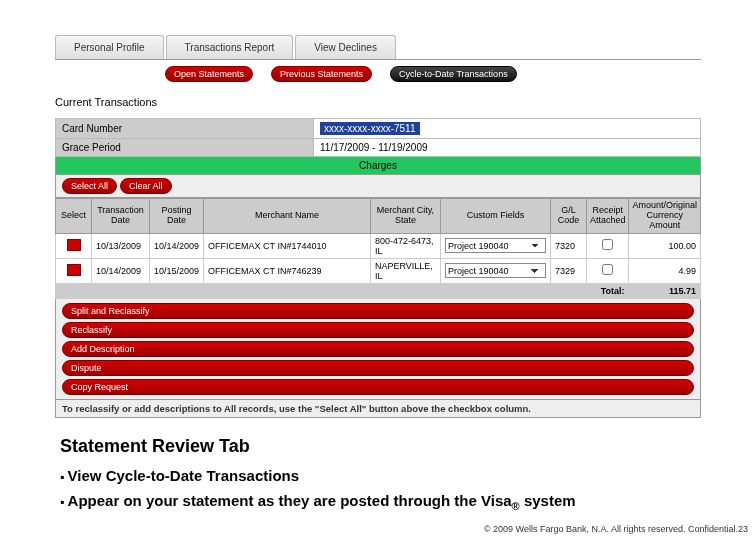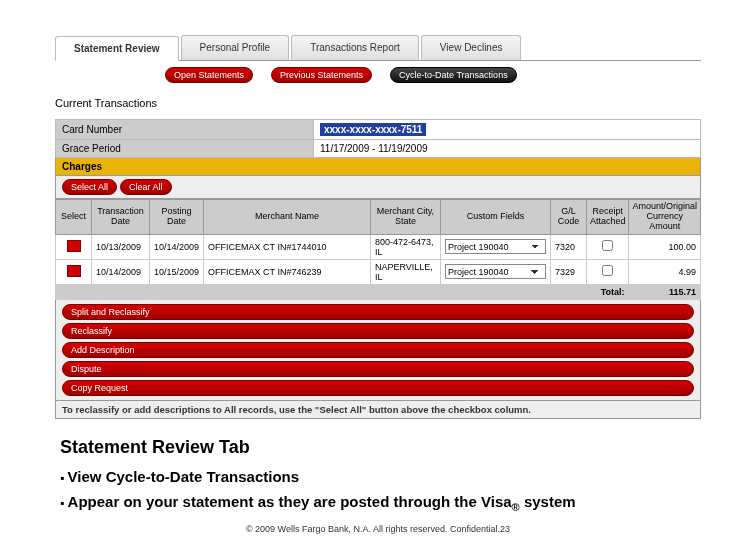--- a/index.html
+++ b/index.html
@@ -17,23 +17,23 @@
   .pill { background: linear-gradient(#d40000,#a00000); color: #fff; font-size: 9px; padding: 2px 8px; border-radius: 8px; border: 1px solid #700; cursor: pointer; white-space: nowrap; }
   .pill.dark { background: linear-gradient(#444,#111); border-color: #000; }
   
   .section-title { font-weight: normal; font-size: 11px; margin: 14px 0 10px 0; }
   
   
   .info-table { width: 100%; border-collapse: collapse; border: 1px solid #999; }
   .info-table td { border: 1px solid #bbb; padding: 3px 6px; font-size: 10px; }
   .info-table .label-cell { background: #ccc; width: 40%; }
   .info-table .val-cell { background: #fff; }
-  .card-val { background: #2040a0; color: #fff; padding: 1px 4px; font-weight: bold; display: inline-block; }
+  .card-val { background: #2040a0; color: #fff; padding: 1px 4px; font-weight: normal; display: inline-block; }
   
-  .charges-bar { background: #eab308; border: 1px solid #999; border-top: none; padding: 3px 6px; font-weight: bold; font-size: 10px; }
+  .charges-bar { background: #22c55e; border: 1px solid #999; border-top: none; padding: 3px 6px; font-weight: normal; font-size: 10px; text-align: center; }
   .btn-row { background: #eee; border: 1px solid #999; border-top: none; padding: 3px 6px; display: flex; gap: 3px; }
   
   
   .tx-table { width: 100%; border-collapse: collapse; border: 1px solid #999; border-top: none; font-size: 9px; }
   .tx-table th { background: #ccc; border: 1px solid #999; padding: 2px 3px; font-weight: normal; text-align: center; line-height: 1.1; }
   .tx-table td { border: 1px solid #ccc; padding: 2px 4px; background: #fff; vertical-align: middle; }
   .checkbox-red { width: 14px; height: 12px; background: #c00; border: 1px solid #800; display: inline-block; }
   .amt { text-align: right; }
   .total-row td { background: #ccc; font-weight: bold; }
   
@@ -43,28 +43,27 @@
   .action-row { background: #eee; border: 1px solid #999; border-top: none; padding: 4px 6px; display: flex; gap: 3px; flex-direction: column; }
   .hint-row { background: #eee; border: 1px solid #999; border-top: none; padding: 3px 6px; font-size: 9.5px; font-weight: bold; color: #333; }
   
   
   .slide-text { padding: 18px 88px 0 60px; }
   .slide-title { font-family: Verdana, Arial, sans-serif; font-weight: bold; font-size: 18px; margin-bottom: 10px; }
   .bullet { font-family: Verdana, Arial, sans-serif; font-weight: bold; font-size: 15px; margin: 8px 0; }
   .bullet::before { content: "▪ "; font-size: 12px; }
   .reg { font-size: 11px; vertical-align: sub; }
   
-  .footer { position: absolute; bottom: 6px; left: 8px; right: 8px; display: flex; justify-content: center; font-size: 9px; color: #333; }
+  .footer { position: absolute; bottom: 6px; left: 8px; right: 8px; display: flex; justify-content: flex-end; font-size: 9px; color: #333; }
 </style>
 </head>
 <body>
 
 <div class="app-area">
   <div class="tabs">
-    <div class="tab active">Statement Review</div>
     <div class="tab">Personal Profile</div>
     <div class="tab">Transactions Report</div>
     <div class="tab">View Declines</div>
   </div>
 
   <div class="subtabs">
     <span class="pill">Open Statements</span>
     <span class="pill">Previous Statements</span>
     <span class="pill dark">Cycle-to-Date Transactions</span>
   </div>

